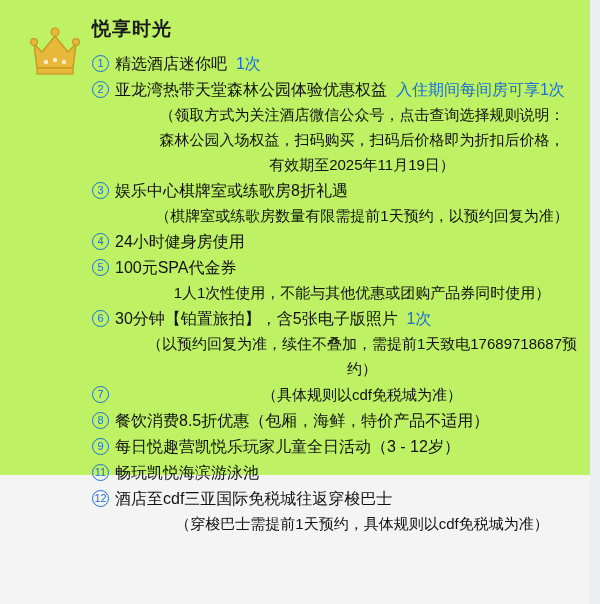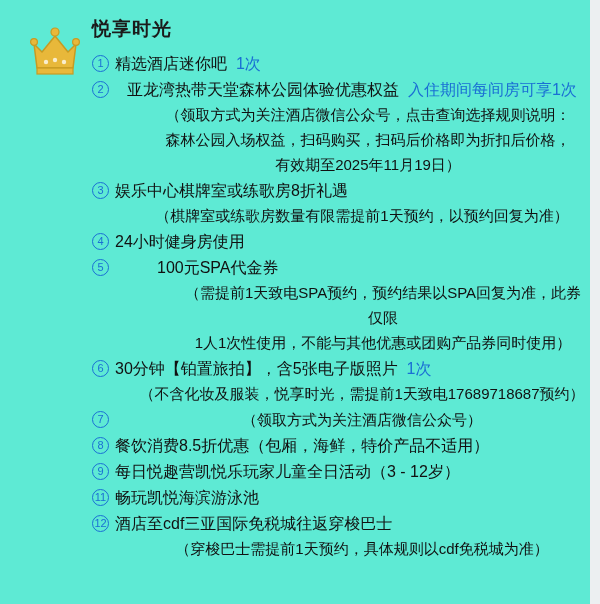--- a/index.html
+++ b/index.html
@@ -9,22 +9,22 @@
   body {
     width: 600px;
     height: 604px;
     background: #f4f4f4;
     font-family: "Liberation Sans", sans-serif;
     overflow: hidden;
   }
   .page {
     position: relative;
     width: 600px;
-    height: 604px;
-    background: #5eead4;
+    height: 475px;
+    background: #bef264;
     box-sizing: border-box;
   }
   .right-strip {
     position: absolute;
     top: 0;
     right: 0;
     width: 10px;
     height: 604px;
     background: #eceff1;
   }
@@ -126,21 +126,21 @@
       <h1 class="title">悦享时光</h1>
       <ul class="items" id="benefits-list">
           <li class="item">
             <span class="num">1</span>
             <div style="flex: 1 1 auto; min-width: 0px;">
               <div class="txt"><span>精选酒店迷你吧</span><span class="hl">&nbsp;&nbsp;1次</span></div>
             </div>
           </li>
           <li class="item">
             <span class="num">2</span>
-            <div style="flex: 1 1 auto; min-width: 0px; margin-left: 12px;">
+            <div style="flex: 1 1 auto; min-width: 0px;">
               <div class="txt"><span>亚龙湾热带天堂森林公园体验优惠权益</span><span class="hl">&nbsp;&nbsp;入住期间每间房可享1次</span></div>
               <div class="note">（领取方式为关注酒店微信公众号，点击查询选择规则说明：</div>
               <div class="note">森林公园入场权益，扫码购买，扫码后价格即为折扣后价格，</div>
               <div class="note">有效期至2025年11月19日）</div>
             </div>
           </li>
           <li class="item">
             <span class="num">3</span>
             <div style="flex: 1 1 auto; min-width: 0px;">
               <div class="txt"><span>娱乐中心棋牌室或练歌房8折礼遇</span></div>
@@ -148,37 +148,36 @@
             </div>
           </li>
           <li class="item">
             <span class="num">4</span>
             <div style="flex: 1 1 auto; min-width: 0px;">
               <div class="txt"><span>24小时健身房使用</span></div>
             </div>
           </li>
           <li class="item">
             <span class="num">5</span>
-            <div style="flex: 1 1 auto; min-width: 0px; margin-left: 42px;">
+            <div style="flex: 1 1 auto; min-width: 0px;">
               <div class="txt"><span>100元SPA代金券</span></div>
-              <div class="note">（需提前1天致电SPA预约，预约结果以SPA回复为准，此券仅限</div>
               <div class="note">1人1次性使用，不能与其他优惠或团购产品券同时使用）</div>
             </div>
           </li>
           <li class="item">
             <span class="num">6</span>
             <div style="flex: 1 1 auto; min-width: 0px;">
               <div class="txt"><span>30分钟【铂置旅拍】，含5张电子版照片</span><span class="hl">&nbsp;&nbsp;1次</span></div>
-              <div class="note">（不含化妆及服装，悦享时光，需提前1天致电17689718687预约）</div>
+              <div class="note">（以预约回复为准，续住不叠加，需提前1天致电17689718687预约）</div>
             </div>
           </li>
           <li class="item">
             <span class="num">7</span>
             <div style="flex: 1 1 auto; min-width: 0px;">
-              <div class="note">（领取方式为关注酒店微信公众号）</div>
+              <div class="note">（具体规则以cdf免税城为准）</div>
             </div>
           </li>
           <li class="item">
             <span class="num">8</span>
             <div style="flex: 1 1 auto; min-width: 0px;">
               <div class="txt"><span>餐饮消费8.5折优惠（包厢，海鲜，特价产品不适用）</span></div>
             </div>
           </li>
           <li class="item">
             <span class="num">9</span>

